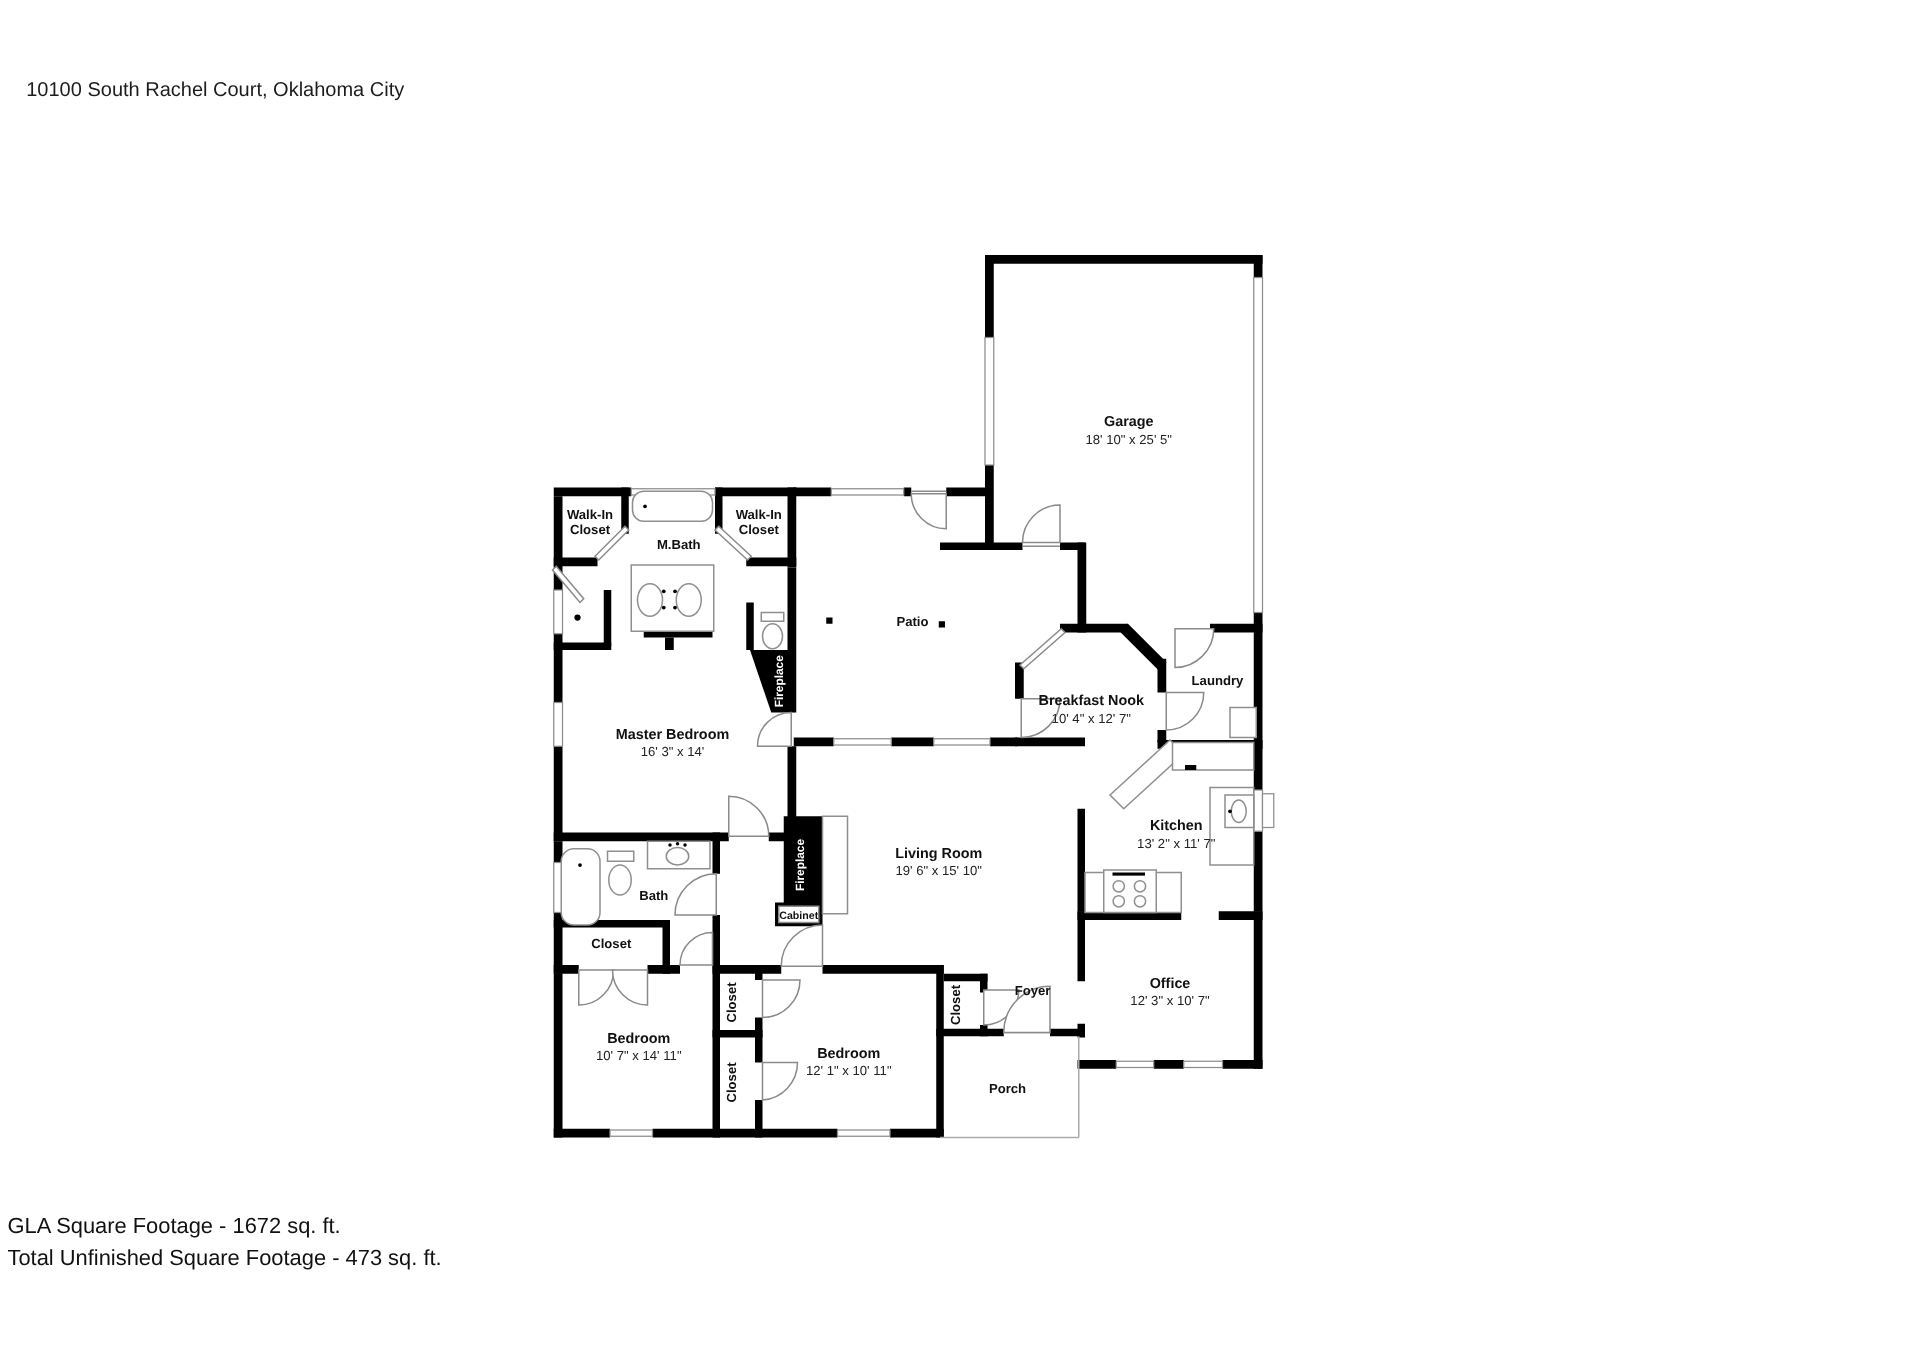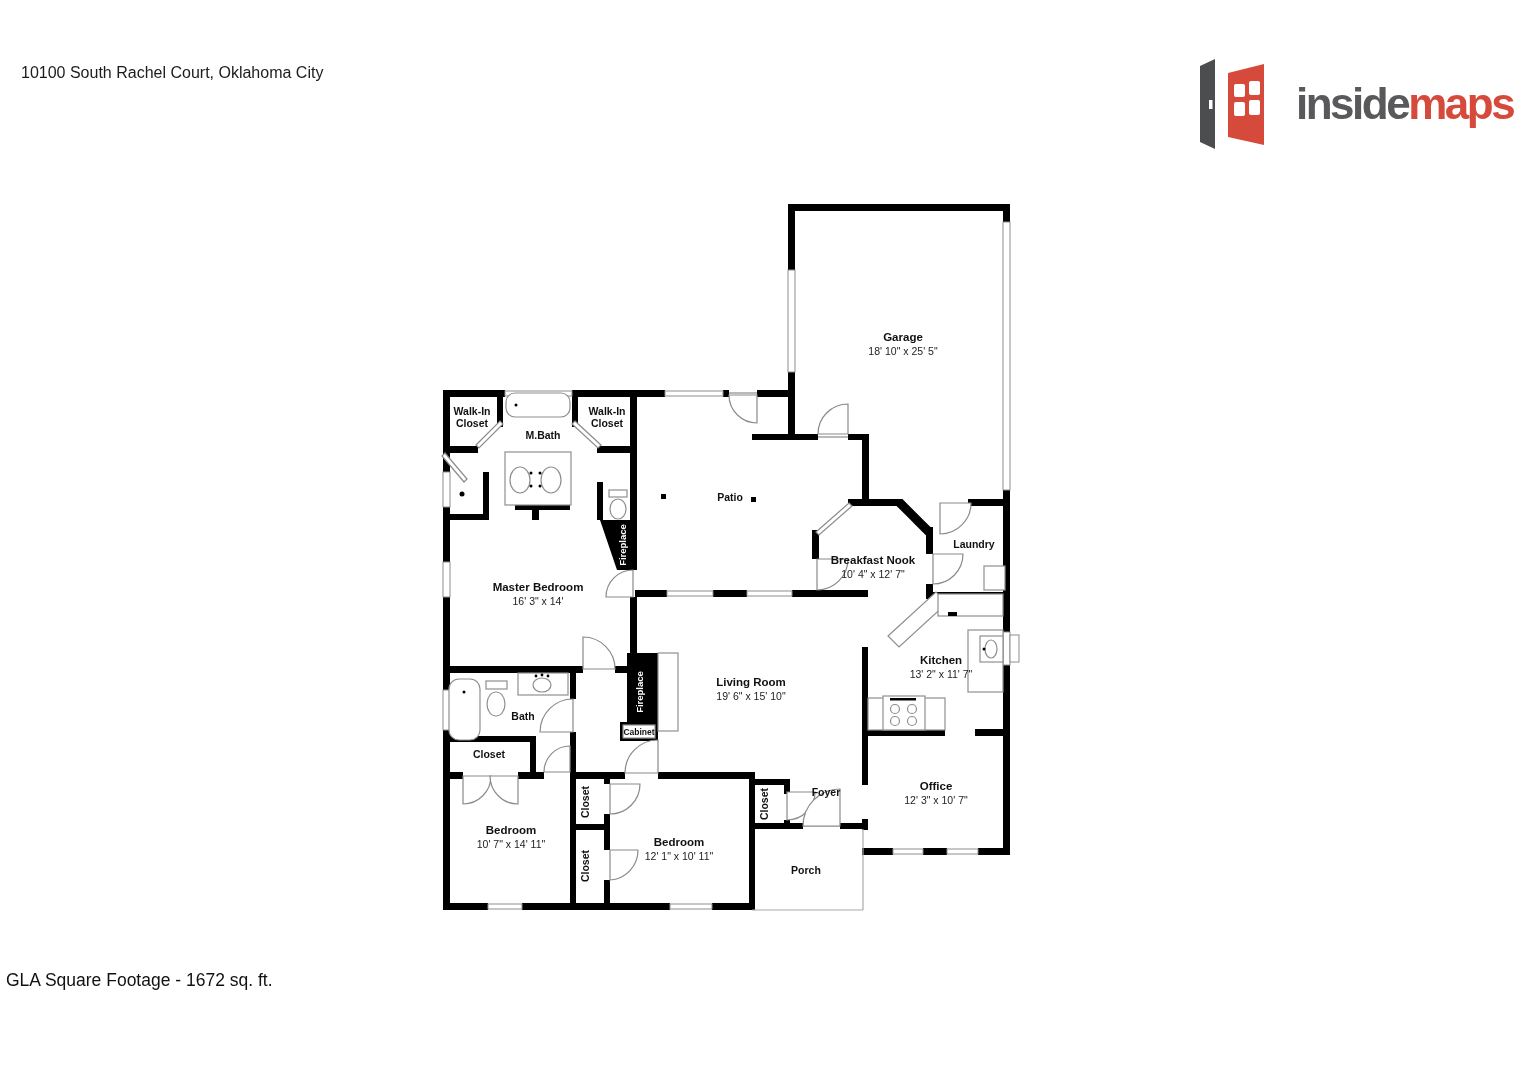--- a/index.html
+++ b/index.html
@@ -21,32 +21,20 @@
   .rfire{font-size:9.5px;font-weight:bold;fill:#fff;text-anchor:middle;}
   .rcab{font-size:8.5px;font-weight:bold;fill:#111;text-anchor:middle;}
 </style>
 </head>
 <body>
 
 <div class="page">
 
   <div class="address">10100 South Rachel Court, Oklahoma City</div>
 
-  <div class="logo">
-    <svg width="88" height="90" viewBox="0 0 88 90">
-      <polygon points="2,7 17,0 17,90 2,83" fill="#4c4d4f"></polygon>
-      <rect x="11" y="41" width="3.5" height="9" fill="#fff"></rect>
-      <polygon points="30,14 66,5 66,86 30,78" fill="#d64a3b"></polygon>
-      <rect x="36" y="25" width="11" height="13" rx="2" fill="#fff"></rect>
-      <rect x="51" y="22" width="11" height="14" rx="2" fill="#fff"></rect>
-      <rect x="36" y="43" width="11" height="14" rx="2" fill="#fff"></rect>
-      <rect x="51" y="41" width="11" height="15" rx="2" fill="#fff"></rect>
-    </svg>
-    <div class="logo-text"><span class="logo-inside">inside</span><span class="logo-maps">maps</span></div>
-  </div>
 
   <svg class="plan-svg" width="1527" height="1080" viewBox="0 0 1527 1080">
 
     <g fill="#000">
 
       <rect x="443" y="348" width="62" height="7"></rect>
       <rect x="572" y="348" width="65" height="7"></rect>
       <rect x="443" y="355" width="7" height="75"></rect>
       <rect x="443" y="465" width="7" height="55"></rect>
       <rect x="443" y="555" width="7" height="76"></rect>
@@ -251,18 +239,19 @@
       <text class="rlab" x="936" y="748">Office</text>
       <text class="rdim" x="936" y="762">12' 3" x 10' 7"</text>
       <text class="rfire" x="626" y="503" transform="rotate(-90 626 503)">Fireplace</text>
       <text class="rfire" x="643" y="650" transform="rotate(-90 643 650)">Fireplace</text>
       <text class="rcab" x="639" y="693">Cabinet</text>
     </g>
   </svg>
 
   <div class="sqft">
     <div>GLA Square Footage - 1672 sq. ft.</div>
+    <div>Total Unfinished Square Footage - 473 sq. ft.</div>
   </div>
 
   <div class="disclaimer">
   </div>
 
 </div>
 
 </body></html>

